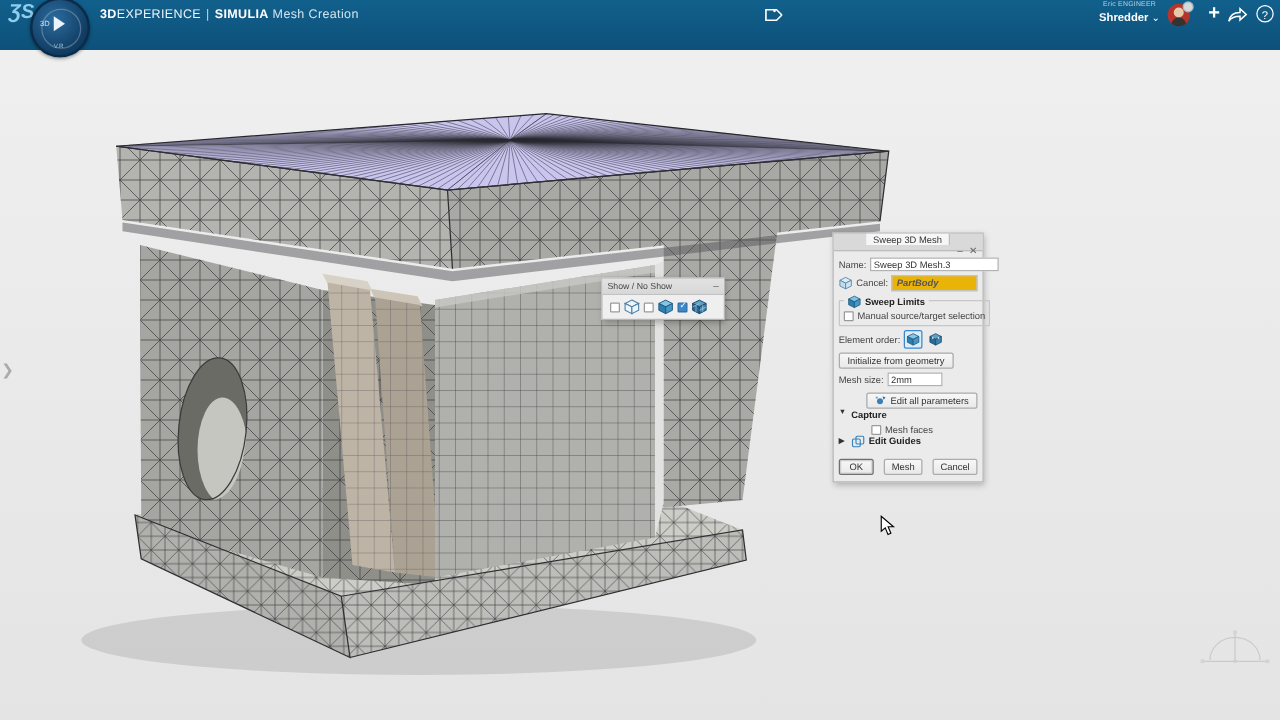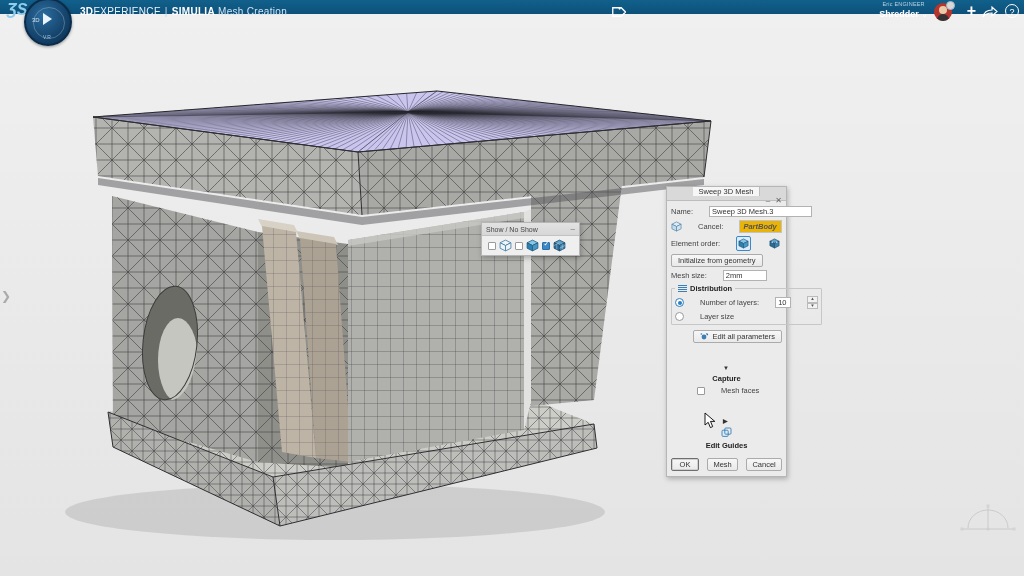--- a/index.html
+++ b/index.html
@@ -5,21 +5,21 @@
   html,body{margin:0;padding:0;}
   body{width:1024px;height:576px;position:relative;overflow:hidden;
        font-family:"Liberation Sans", sans-serif;background:#ececec;}
 
   
   #viewport{position:absolute;left:0;top:0;width:1024px;height:576px;
             background:linear-gradient(#f0f0f0,#e4e4e5);}
   #fanlines line{stroke:#2b2b33;stroke-width:.5;opacity:.8;}
 
   
-  .topbar{position:absolute;left:0;top:0;width:1024px;height:14px;
+  .topbar{position:absolute;left:0;top:0;width:1024px;height:40px;
           background:linear-gradient(#11608c,#0d517a);z-index:10;color:#fff;}
   .brand-text{position:absolute;left:80px;top:6px;font-size:10px;letter-spacing:.3px;color:#eaf4fb;white-space:nowrap;}
   .brand-text b{font-weight:bold;color:#ffffff;}
   .brand-text .sep{margin:0 4px;color:#bcd9ec;}
   .brand-text .module{color:#cfe4f2;}
   .logo{position:absolute;left:7px;top:1px;font-style:italic;font-weight:bold;
         font-size:16px;color:#8ecdec;z-index:11;}
   .compass{position:absolute;left:24px;top:-2px;width:48px;height:48px;border-radius:50%;
            background:radial-gradient(circle at 40% 35%,#2b6c9e,#123f66 65%,#0b2e4e);
            border:2px solid #0a2c4a;box-sizing:border-box;z-index:12;
@@ -65,39 +65,39 @@
   .showrow{display:flex;align-items:center;gap:3px;padding:3px 5px 3px 6px;}
   .cb{width:8px;height:8px;border:1px solid #9a9a9a;background:#fff;border-radius:1px;box-sizing:border-box;}
   .cb.checked{background:#3c87c8;border-color:#2e6ea6;position:relative;}
   .cb.checked:after{content:"✓";position:absolute;left:0.5px;top:-2.5px;font-size:7px;color:#fff;}
 
   #dialog{left:666px;top:186px;width:119px;background:#ebebeb;}
   #dialog .ptitle{background:#d9d9d9;padding:0;height:13px;border-bottom:1px solid #bdbdbd;flex-direction:column;}
   #dialog .tab{background:#f6f6f6;border-right:1px solid #bdbdbd;height:13px;display:flex;align-items:center;
                padding:0 5px;font-size:7.5px;color:#333;}
   .dbody{padding:2px 4px 5px 4px;}
-  .drow{display:flex;align-items:center;gap:16px;margin-top:3px;color:#444;}
+  .drow{display:flex;align-items:center;gap:3px;margin-top:3px;color:#444;}
   .drow label{white-space:nowrap;}
   .dinput{border:1px solid #b2b2b2;background:#fff;height:11px;font-size:7.5px;padding:0 2px;
           font-family:"Liberation Sans",sans-serif;color:#333;box-sizing:border-box;}
   .readonly-field{border:1px solid #c3c3c3;background:#eab308;height:11px;line-height:11px;
                   padding:0 3px;font-style:italic;font-weight:bold;color:#555;flex:1;}
   fieldset{border:1px solid #c7c7c7;margin:7px 0 0 0;padding:5px 3px 3px 3px;position:relative;border-radius:1px;}
   fieldset .legend{position:absolute;top:-5px;left:3px;background:#ebebeb;padding:0 3px;
                    display:flex;align-items:center;gap:3px;font-weight:bold;color:#222;}
   .dbtn{display:inline-flex;align-items:center;gap:3px;border:1px solid #ababab;background:linear-gradient(#f7f7f7,#e9e9e9);
         border-radius:2px;font-size:7.5px;color:#333;padding:1px 6px;height:13px;box-sizing:border-box;
         font-family:"Liberation Sans",sans-serif;}
   .radio{width:9px;height:9px;border-radius:50%;border:1px solid #9a9a9a;background:#fff;box-sizing:border-box;position:relative;}
   .radio.sel{border-color:#2e7fc0;}
   .radio.sel:after{content:"";position:absolute;left:1.5px;top:1.5px;width:4px;height:4px;border-radius:50%;background:#2e7fc0;}
   .spin{display:flex;flex-direction:column;margin-left:auto;}
   .spin span{font-size:4.5px;line-height:4.5px;color:#555;border:1px solid #bbb;background:#f2f2f2;padding:0 2px;}
   .tri-exp{font-size:6px;color:#333;width:7px;display:inline-block;}
-  .section-head{display:flex;align-items:center;gap:3px;font-weight:bold;color:#222;margin-top:22px;flex-direction:column;}
+  .section-head{display:flex;gap:3px;font-weight:bold;color:#222;margin-top:0;}
   .btnrow{display:flex;justify-content:center;gap:8px;margin-top:8px;}
   .btnrow .dbtn{min-width:28px;justify-content:center;}
   .btnrow .ok{border-color:#6f6f6f;box-shadow:0 0 0 1px #d0d0d0 inset;}
   .elcube{border:1px solid transparent;border-radius:2px;padding:1px;display:inline-flex;}
   .elcube.sel{border-color:#3c87c8;background:#dcecf8;}
 
   
   #nav-compass{position:absolute;left:958px;top:496px;z-index:6;opacity:.85;}
   #cursor{position:absolute;left:704px;top:412px;z-index:40;}
 </style>
@@ -434,20 +434,34 @@
     <div class="drow">
       <svg width="11" height="11" viewBox="0 0 12 12">
         <polygon points="6,1 11,3.5 6,6 1,3.5" fill="#dcecf6" stroke="#5a87a8" stroke-width="0.8"></polygon>
         <polygon points="1,3.5 6,6 6,11 1,8.5" fill="#c3dcec" stroke="#5a87a8" stroke-width="0.8"></polygon>
         <polygon points="6,6 11,3.5 11,8.5 6,11" fill="#cfe4f1" stroke="#5a87a8" stroke-width="0.8"></polygon>
       </svg>
       <label>Cancel:</label>
       <div class="readonly-field">PartBody</div>
     </div>
 
+    <fieldset>
+      <span class="legend">
+        <svg width="11" height="11" viewBox="0 0 12 12">
+          <polygon points="6,1 11,3.5 6,6 1,3.5" fill="#7fc3e8" stroke="#1d5a80" stroke-width="0.7"></polygon>
+          <polygon points="1,3.5 6,6 6,11 1,8.5" fill="#2e7fae" stroke="#1d5a80" stroke-width="0.7"></polygon>
+          <polygon points="6,6 11,3.5 11,8.5 6,11" fill="#4796c4" stroke="#1d5a80" stroke-width="0.7"></polygon>
+        </svg>
+        <span>Sweep Limits</span>
+      </span>
+      <div class="drow" style="margin-top:2px;">
+        <span class="cb"></span>
+        <label>Manual source/target selection</label>
+      </div>
+    </fieldset>
 
     <div class="drow">
       <label>Element order:</label>
       <span class="elcube sel">
         <svg width="11" height="11" viewBox="0 0 12 12">
           <polygon points="6,1 11,3.5 6,6 1,3.5" fill="#86c5e4" stroke="#1d5a80" stroke-width="0.7"></polygon>
           <polygon points="1,3.5 6,6 6,11 1,8.5" fill="#2e7fae" stroke="#1d5a80" stroke-width="0.7"></polygon>
           <polygon points="6,6 11,3.5 11,8.5 6,11" fill="#4796c4" stroke="#1d5a80" stroke-width="0.7"></polygon>
         </svg>
       </span>
@@ -464,41 +478,20 @@
 
     <div class="drow">
       <button class="dbtn">Initialize from geometry</button>
     </div>
 
     <div class="drow">
       <label>Mesh size:</label>
       <input class="dinput" style="width: 44px;" value="2mm">
     </div>
 
-    <fieldset>
-      <span class="legend">
-        <svg width="9" height="9" viewBox="0 0 9 9">
-          <path d="M0 1.5H9M0 3.5H9M0 5.5H9M0 7.5H9" stroke="#3a7fb5" stroke-width="1" fill="none"></path>
-        </svg>
-        <span>Distribution</span>
-      </span>
-      <div class="drow" style="margin-top:2px;">
-        <span class="radio sel"></span>
-        <label>Number of layers:</label>
-        <input class="dinput" style="width: 16px;" value="10">
-        <span class="spin">
-          <span>▲</span>
-          <span>▼</span>
-        </span>
-      </div>
-      <div class="drow">
-        <span class="radio"></span>
-        <label>Layer size</label>
-      </div>
-    </fieldset>
 
     <div class="drow" style="margin-top:5px;justify-content:flex-end;">
       <button class="dbtn">
         <svg width="9" height="9" viewBox="0 0 9 9">
           <circle cx="4" cy="5" r="2.4" fill="#3a7fb5"></circle>
           <path d="M6 1 L8.4 2 L7 3.8 Z" fill="#2a6a94"></path>
           <circle cx="1.4" cy="2" r="0.9" fill="#6aa6cc"></circle>
         </svg>
         <span>Edit all parameters</span>
       </button>

